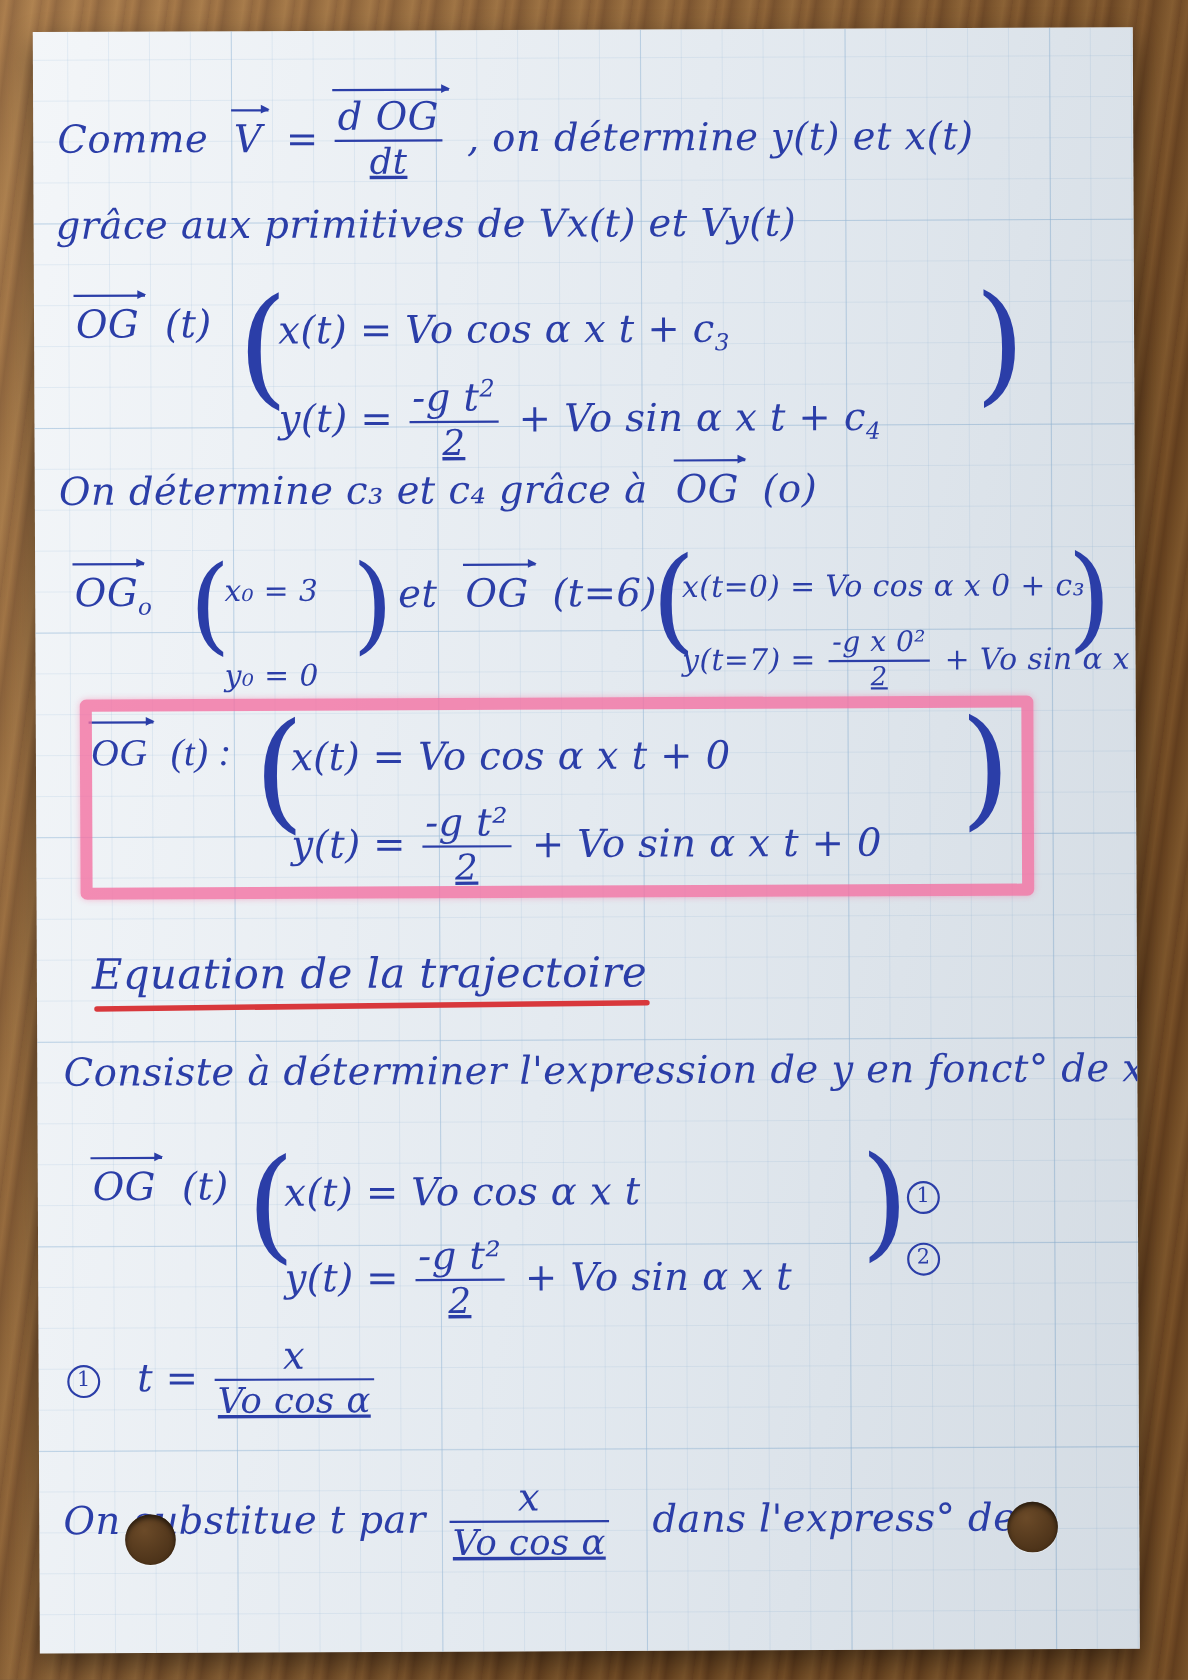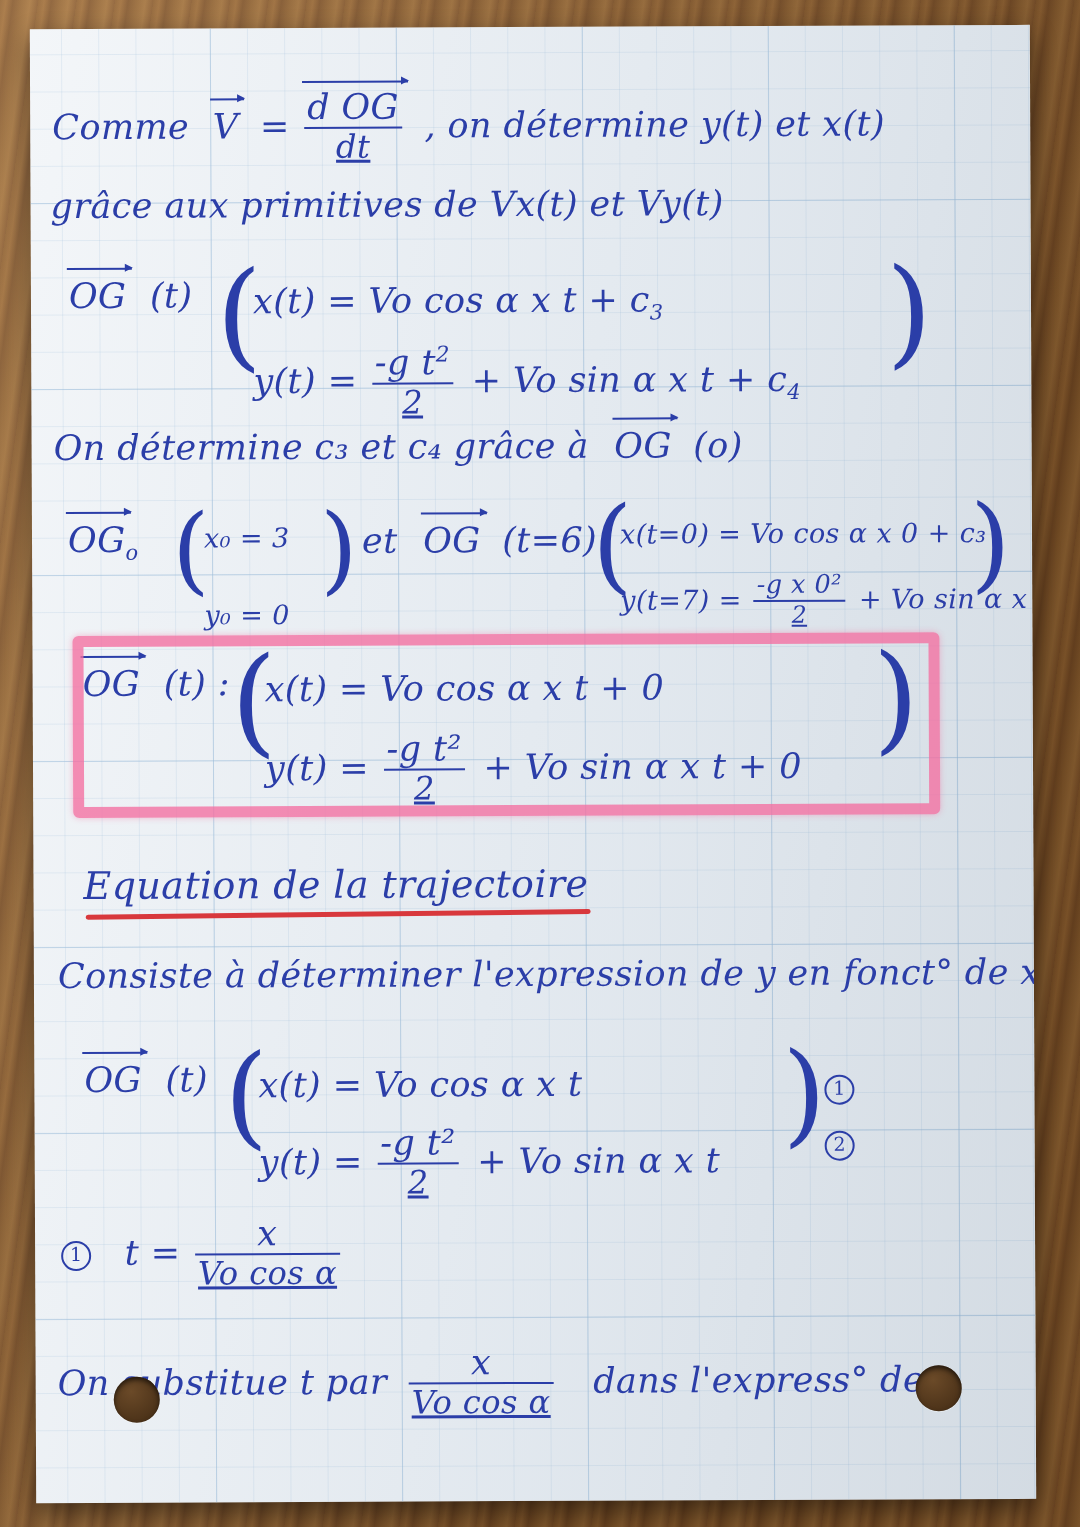--- a/index.html
+++ b/index.html
@@ -244,21 +244,21 @@
       <span>y(t=7) =</span>
       <span class="frac" style="font-size:.95em;">
         <span class="num">-g x 0²</span>
         <span class="bar"></span>
         <span class="den">2</span>
       </span>
       <span style="margin-left:2px;">+ Vo sin α x 0 + c₄</span>
     </div>
     <div class="brace" style="left:938px; top:476px; font-size:104px;">)</div>
 
-    <div class="ln" style="left:50px; top:636px;">
+    <div class="ln" style="left:50px; top:636px;font-family:Liberation Serif, serif;">
       <span class="vec"><span>OG</span></span>
       <span style="margin-left:12px;">(t) :</span>
     </div>
     <div class="brace" style="left:198px; top:624px; font-size:118px;">(</div>
     <div class="ln" style="left:232px; top:644px;">x(t) = Vo cos α x t + 0</div>
     <div class="ln" style="left:232px; top:706px;">
       <span>y(t) =</span>
       <span class="frac">
         <span class="num">-g t²</span>
         <span class="bar"></span>

